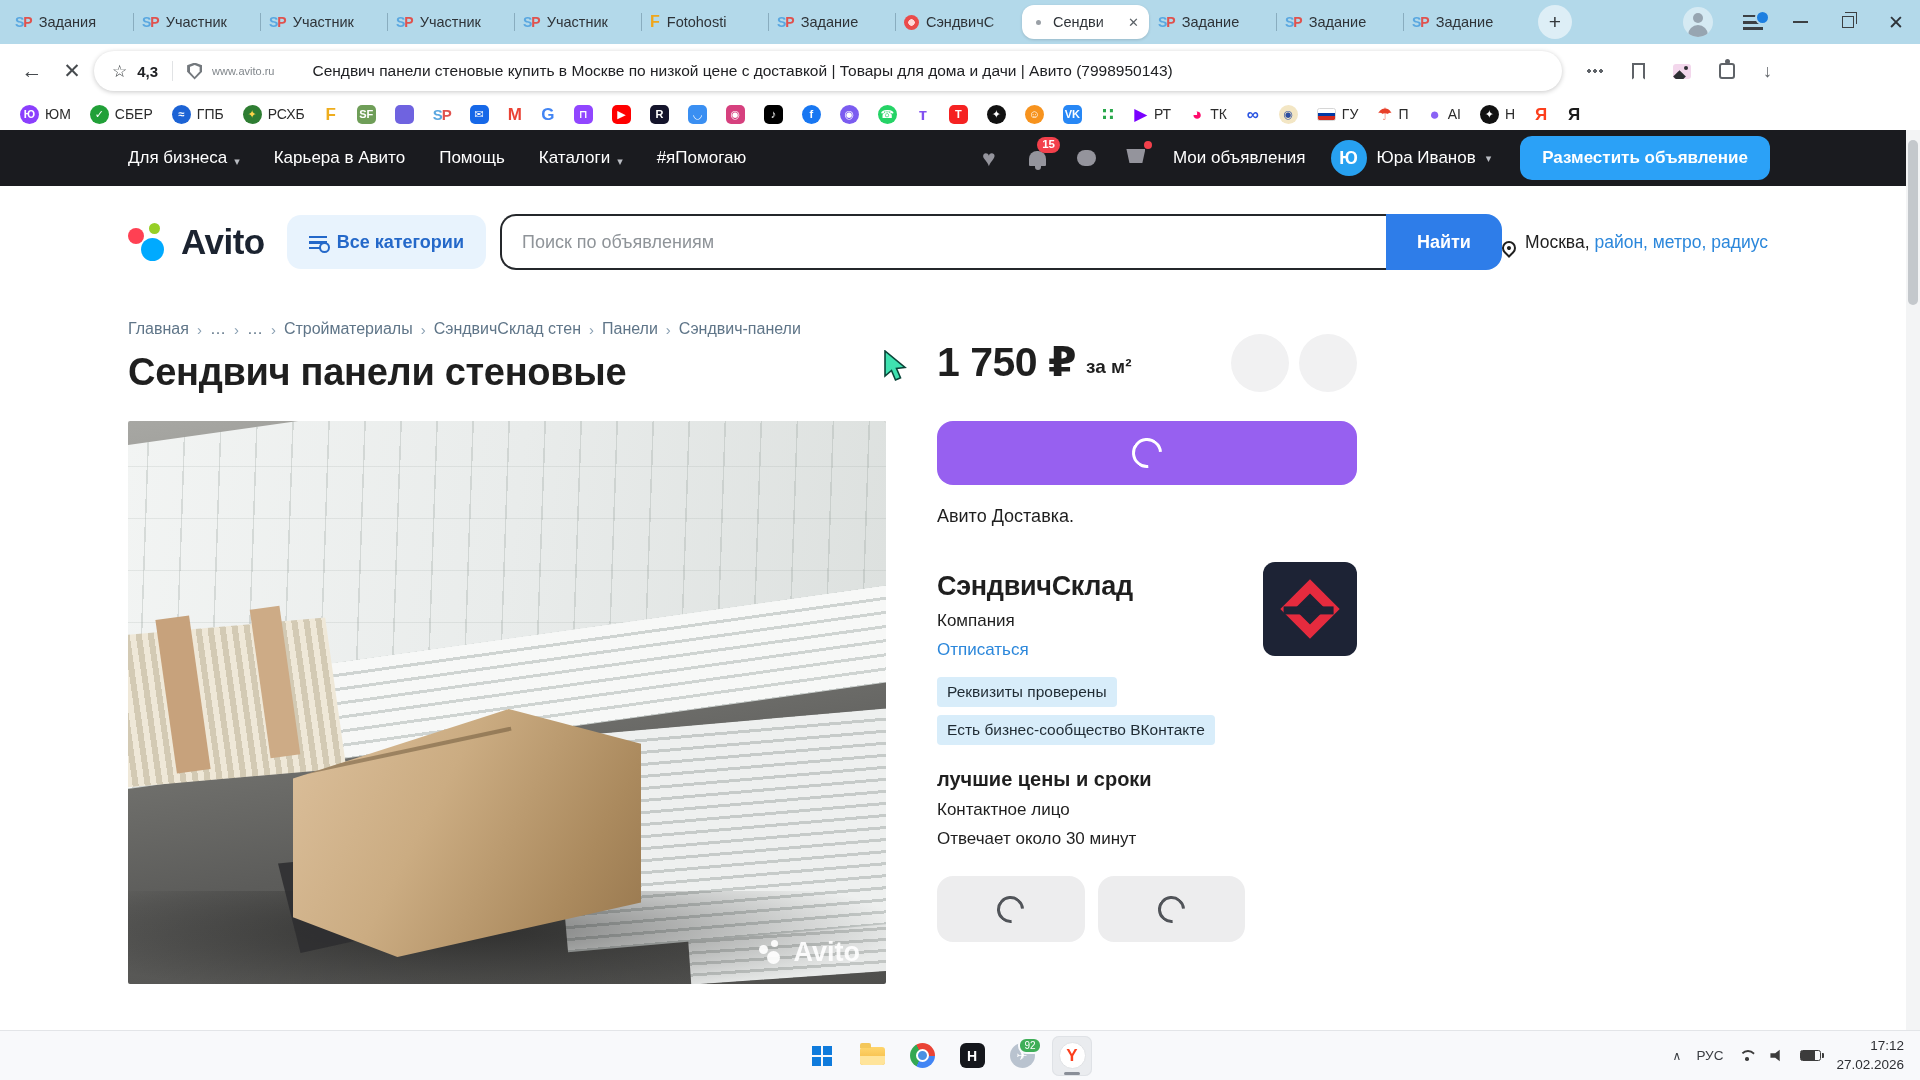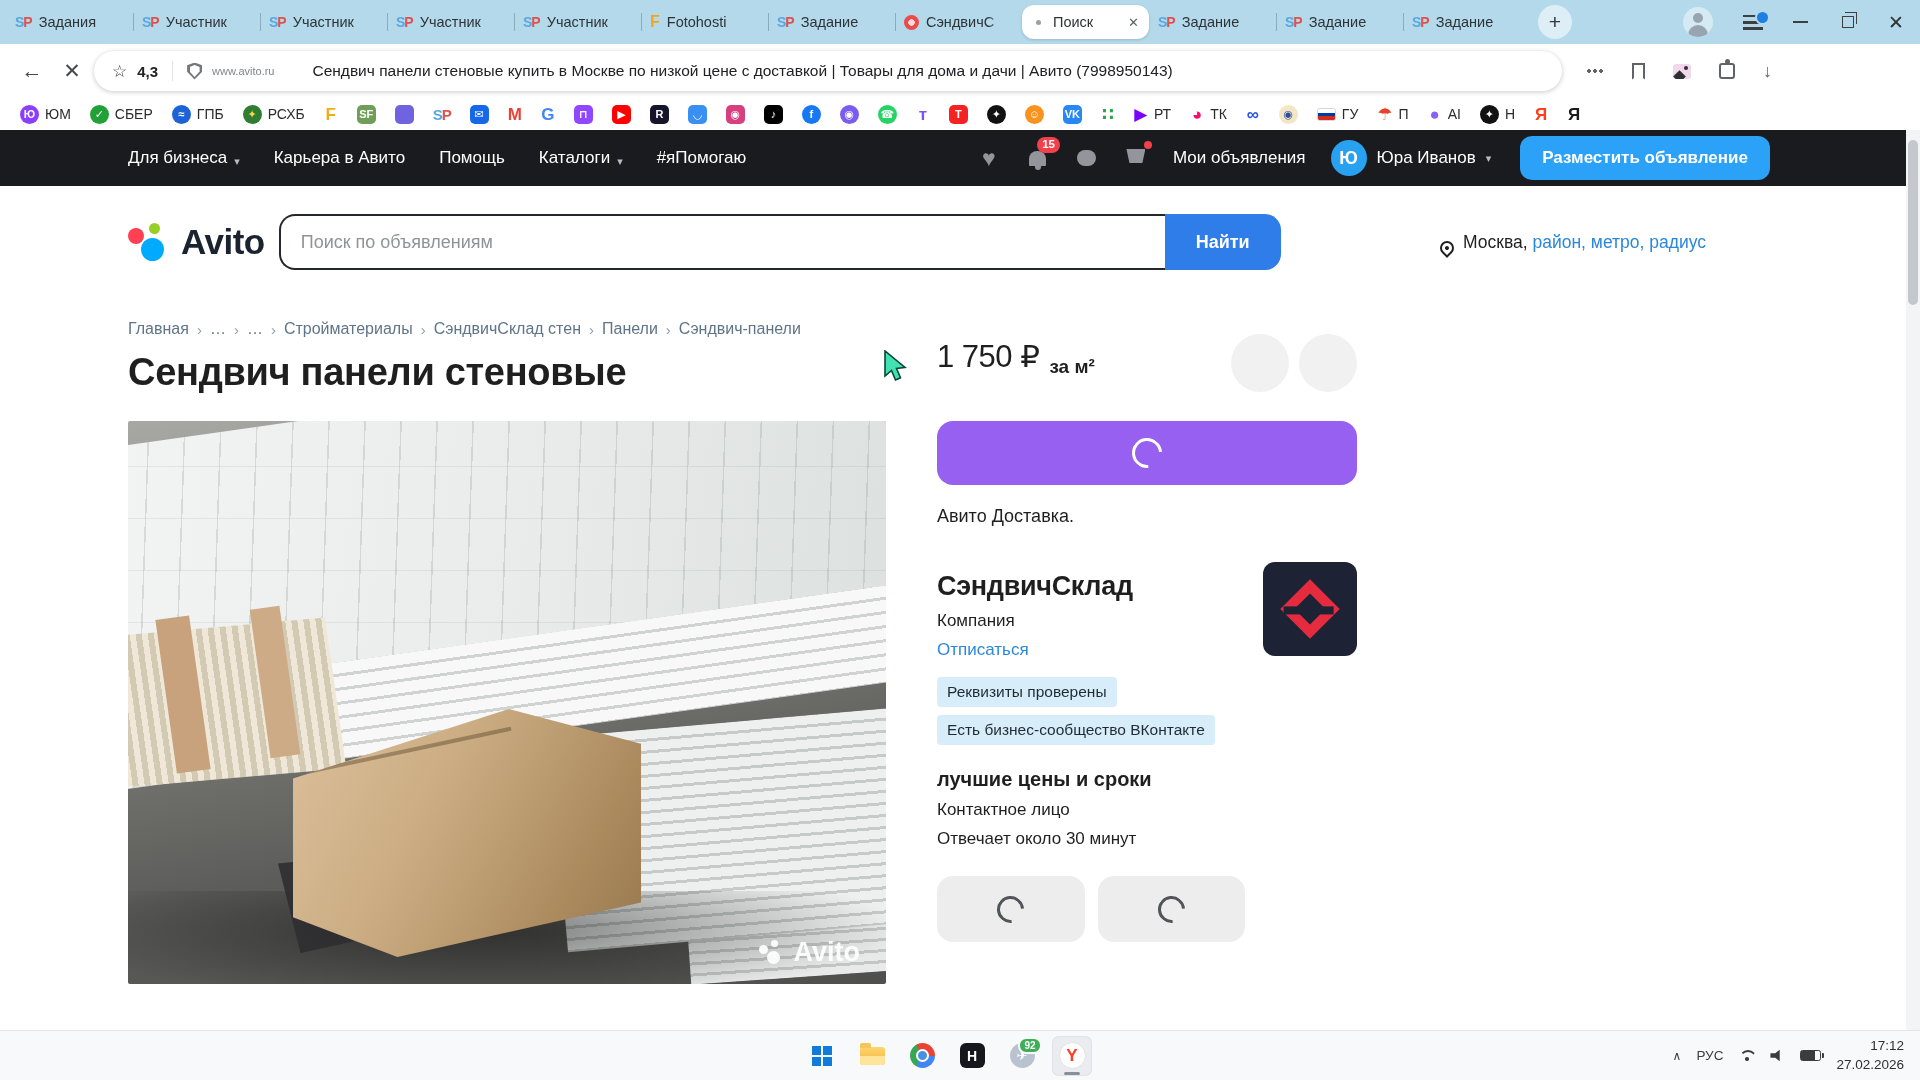--- a/index.html
+++ b/index.html
@@ -165,21 +165,21 @@
                     transform:rotate(-12deg);transform-origin:left}
   .watermark{position:absolute;right:26px;bottom:16px;display:flex;align-items:center;gap:9px;opacity:.92}
   .wm-dots{position:relative;width:26px;height:26px}
   .wm-dots i{position:absolute;border-radius:50%;background:#fff}
   .wm-d1{width:9px;height:9px;left:0;top:5px}.wm-d2{width:7px;height:7px;left:12px;top:0}
   .wm-d3{width:13px;height:13px;left:8px;top:11px}
   .wm-text{color:#fff;font-size:27px;font-weight:700}
 
   .rightcol{width:420px;margin-left:51px;padding-top:20px}
   .price-row{display:flex;align-items:flex-start}
-  .price-main{font-size:31px;font-weight:400;color:#1f1f1f;letter-spacing:-.5px;line-height:1.1}
+  .price-main{font-size:41px;font-weight:700;color:#1f1f1f;letter-spacing:-.5px;line-height:1.1}
   .price-unit{font-size:19px;font-weight:700;margin:16px 0 0 10px}
   .circles{margin-left:auto;display:flex;gap:10px;margin-top:-6px}
   .circle{width:58px;height:58px;border-radius:50%;background:#f1f1f2}
   .per-item{font-size:18px;color:#1f1f1f;margin-top:8px}
   .buy-btn{margin-top:29px;width:420px;height:64px;background:#9760f0;border:none;border-radius:16px;
            display:flex;align-items:center;justify-content:center}
   .spin{width:30px;height:30px;border:3.5px solid #fff;border-right-color:transparent;border-radius:50%;
         transform:rotate(40deg)}
   .delivery{margin-top:21px;font-size:18px}
   .delivery-link{margin-top:6px;font-size:18px;color:#2b87db}
@@ -221,21 +221,21 @@
   .folder-ico::after{content:"";position:absolute;left:0;bottom:0;width:100%;height:9px;background:#ffe49a;border-radius:0 0 3px 3px}
   .chrome-ico{width:25px;height:25px;border-radius:50%;position:relative;
               background:conic-gradient(from -30deg,#ea4335 0 120deg,#4285f4 0 240deg,#34a853 0 360deg)}
   .chrome-ico::before{content:"";position:absolute;inset:0;border-radius:50%;
                       background:linear-gradient(#fbbc05,#fbbc05) 0 0/50% 38% no-repeat;opacity:0}
   .chrome-ico::after{content:"";position:absolute;inset:6px;border-radius:50%;background:#4a90e2;border:2.5px solid #fff}
   .h-ico{width:25px;height:25px;border-radius:6px;background:#15171c;color:#fff;font-weight:700;font-size:14px;
          display:flex;align-items:center;justify-content:center;position:relative}
   .msg-ico{width:25px;height:25px;border-radius:50%;background:#b9c3cf;color:#fff;font-size:13px;
            display:flex;align-items:center;justify-content:center;position:relative}
-  .msg-badge{position:absolute;right:-7px;top:-6px;background:#3fae58;color:#fff;font-size:10px;font-weight:700;
+  .msg-badge{position:absolute;right:-7px;top:-6px;background:#3fae58;color:#fff;font-size:10px;font-weight:400;
              border-radius:8px;padding:1.5px 4px;border:2px solid #f8f9fb;line-height:1}
   .y-ico{width:27px;height:27px;border-radius:50%;background:#fff;border:1px solid #e0e2e5;color:#fc3f1d;
          font-weight:800;font-size:17px;display:flex;align-items:center;justify-content:center}
   .tray{margin-left:auto;display:flex;align-items:center;gap:15px;padding-right:16px;color:#3a3d42;font-size:13.5px}
   .chev{font-size:12px;color:#3a3d42}
   .wifi{width:17px;height:13px;position:relative}
   .wifi::before{content:"";position:absolute;left:1px;top:1px;width:14px;height:14px;border:2px solid #3c3c3c;
                 border-radius:50%;clip-path:polygon(0 0,100% 0,50% 55%)}
   .wifi::after{content:"";position:absolute;left:7px;top:8px;width:3.5px;height:3.5px;border-radius:50%;background:#3c3c3c}
   .vol{width:15px;height:13px;background:#3c3c3c;clip-path:polygon(0 32%,32% 32%,62% 6%,62% 94%,32% 68%,0 68%);position:relative}
@@ -279,21 +279,21 @@
       <div class="tab">
         <span class="sp-ico"><b class="s">S</b><b class="p">P</b></span>
         <span class="tab-label">Задание</span>
       </div>
       <div class="tab">
         <span class="rdot"></span>
         <span class="tab-label">СэндвичС</span>
       </div>
       <div class="tab active">
         <span class="gdot"></span>
-        <span class="tab-label">Поиск</span>
+        <span class="tab-label">Сендви</span>
         <span class="tab-close">✕</span>
       </div>
       <div class="tab">
         <span class="sp-ico"><b class="s">S</b><b class="p">P</b></span>
         <span class="tab-label">Задание</span>
       </div>
       <div class="tab">
         <span class="sp-ico"><b class="s">S</b><b class="p">P</b></span>
         <span class="tab-label">Задание</span>
       </div>
@@ -506,20 +506,24 @@
 
 <header class="avheader">
   <div class="logo">
     <span class="logo-dots">
       <i class="ld ld-red"></i>
         <i class="ld ld-green"></i>
         <i class="ld ld-blue"></i>
     </span>
     <span class="logo-text">Avito</span>
   </div>
+  <button class="cats-btn">
+    <span class="cat-ico"></span>
+    <span>Все категории</span>
+  </button>
   <div class="search-wrap">
     <input class="search-input" placeholder="Поиск по объявлениям" style="">
     <button class="find-btn">Найти</button>
   </div>
   <div class="location">
     <span class="pin-ico"></span>
     <span>
       <span class="loc-city">Москва,</span>
       <span class="loc-link">район,</span>
       <span class="loc-link">метро,</span>

